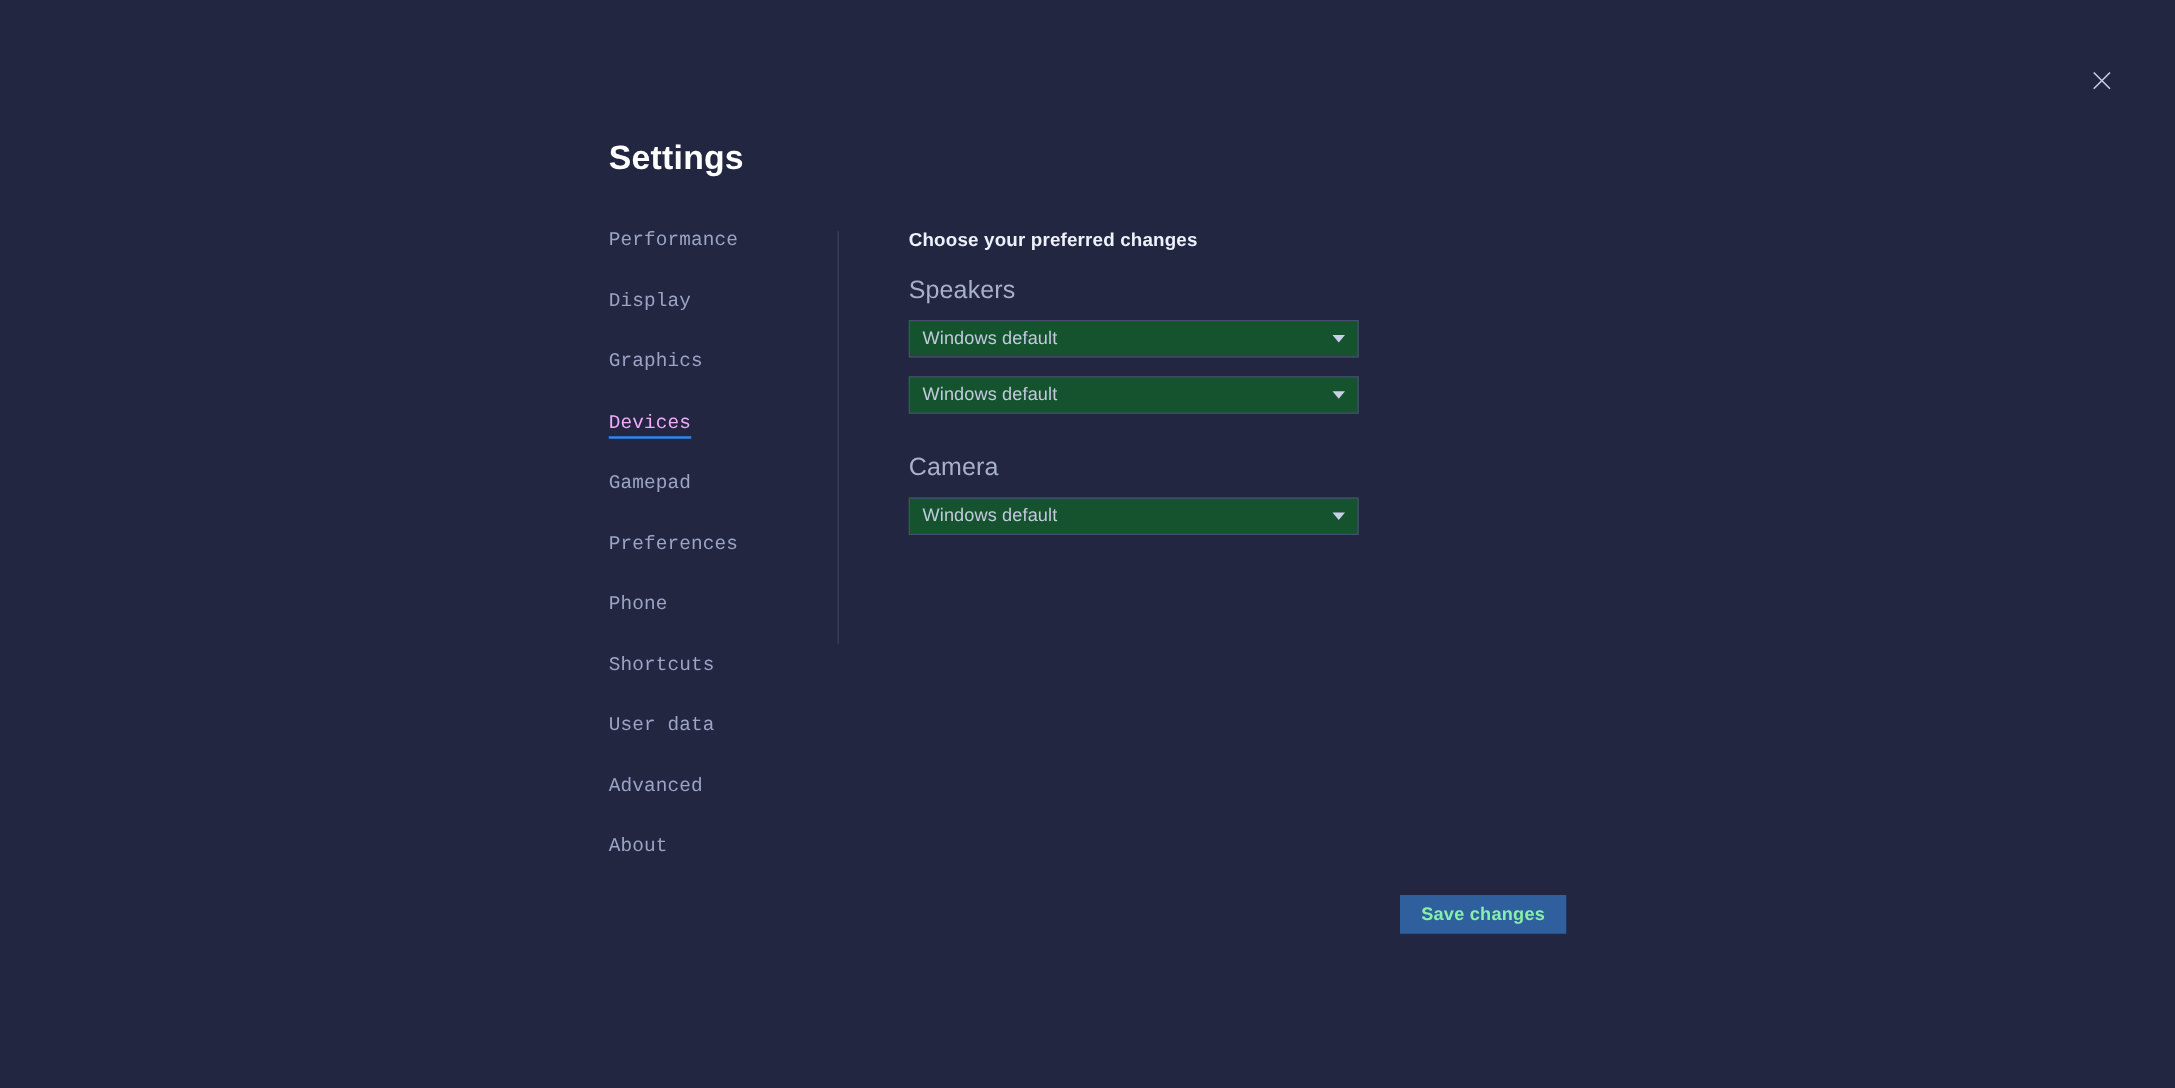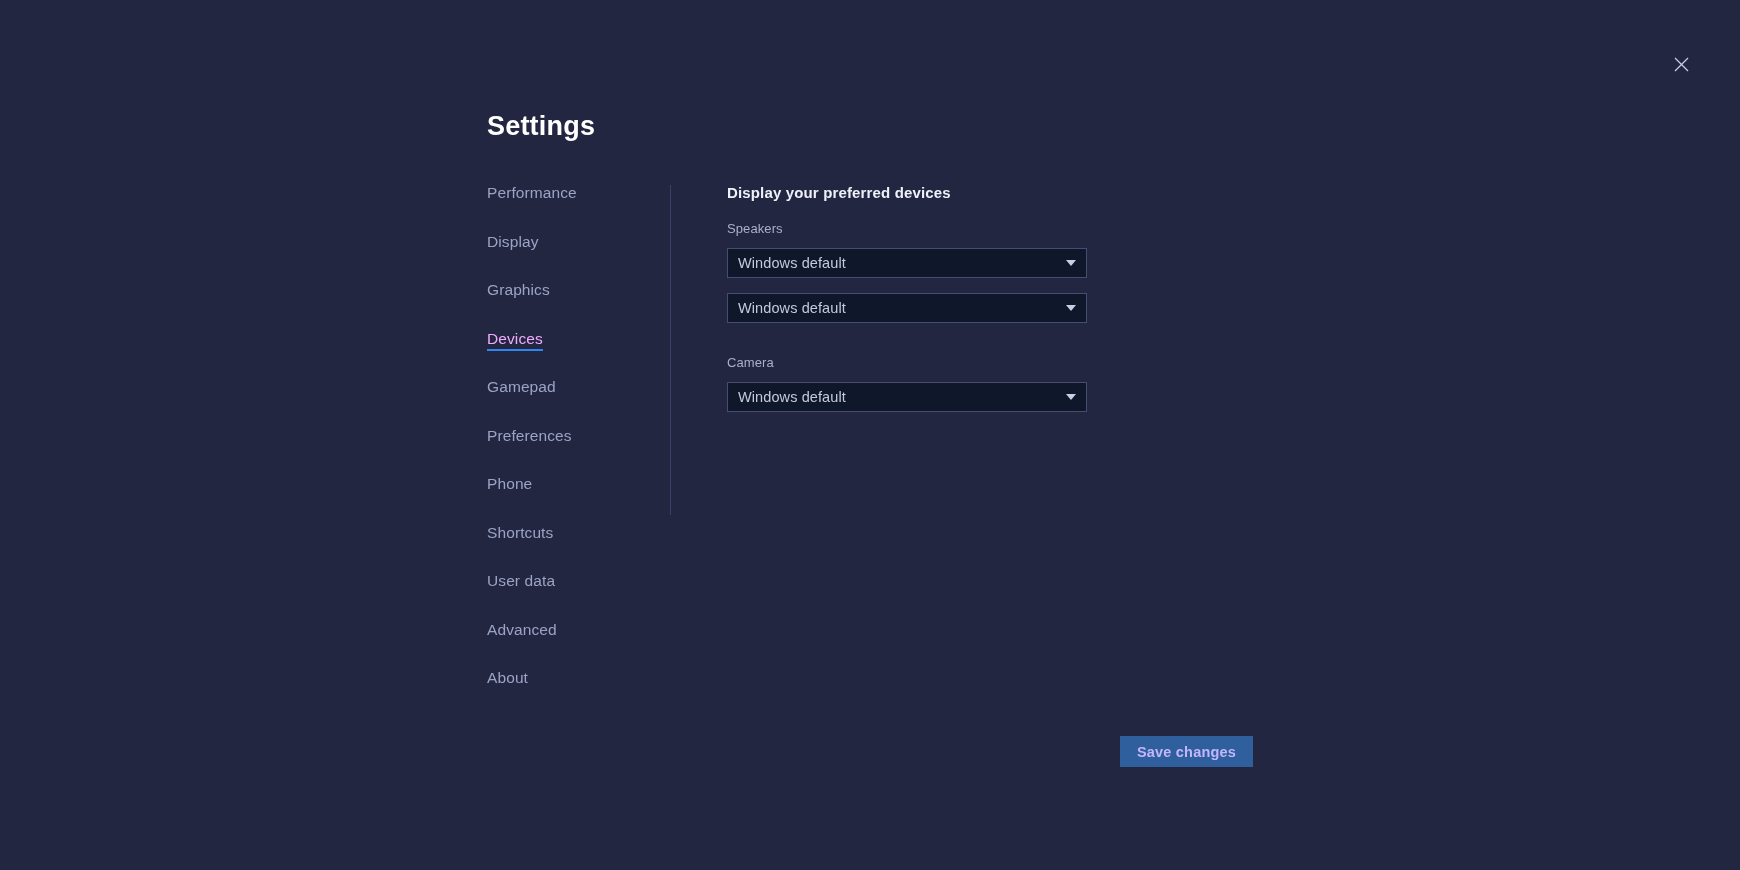--- a/index.html
+++ b/index.html
@@ -53,20 +53,21 @@
   .settings-body {
     display: flex;
     align-items: flex-start;
   }
 
   
   .sidebar {
     width: 183px;
     flex: 0 0 183px;
     padding-top: 3px;
+    font-family: Liberation Mono, monospace;
   }
 
   .nav-item {
     display: block;
     font-size: 15.5px;
     color: #9ba4c4;
     line-height: 1;
     padding: 0 0 3px 0;
     margin-bottom: 28px;
     width: fit-content;
@@ -105,37 +106,37 @@
     margin-bottom: 20px;
     letter-spacing: 0.15px;
     user-select: none;
   }
 
   .field-group { margin-bottom: 15px; }
   .field-group:last-child { margin-bottom: 0; margin-top: 32px; }
 
   .field-label {
     display: block;
-    font-size: 13px;
+    font-size: 20px;
     color: #a8b0cc;
     margin-bottom: 12px;
     letter-spacing: 0.1px;
     user-select: none;
   }
 
   .select-wrap {
     position: relative;
     width: 360px;
     height: 30px;
   }
 
   .select-box {
     width: 100%;
     height: 100%;
-    background: #0f172a;
+    background: #14532d;
     border: 1px solid #474d72;
     color: #c3cade;
     font-family: "Liberation Sans", sans-serif;
     font-size: 14.5px;
     padding: 0 32px 0 10px;
     display: flex;
     align-items: center;
     cursor: pointer;
     letter-spacing: 0.1px;
     user-select: none;
@@ -150,26 +151,26 @@
     border-left: 5.5px solid transparent;
     border-right: 5.5px solid transparent;
     border-top: 6px solid #c9cfe6;
     pointer-events: none;
   }
 
   
   .save-btn {
     position: absolute;
     left: 1120px;
-    top: 736px;
+    top: 716px;
     width: 133px;
     height: 31px;
     background: #2f5f9c;
     border: none;
-    color: #c4b5fd;
+    color: #86efac;
     font-family: "Liberation Sans", sans-serif;
     font-size: 14.5px;
     font-weight: bold;
     letter-spacing: 0.2px;
     cursor: default;
     display: flex;
     align-items: center;
     justify-content: center;
     user-select: none;
   }
@@ -200,21 +201,21 @@
         <a class="nav-item">Phone</a>
         <a class="nav-item">Shortcuts</a>
         <a class="nav-item">User data</a>
         <a class="nav-item">Advanced</a>
         <a class="nav-item">About</a>
       </nav>
 
     <div class="v-divider"></div>
 
     <section class="content">
-      <div class="content-heading">Display your preferred devices</div>
+      <div class="content-heading">Choose your preferred changes</div>
       <div id="device-fields">
           <div class="field-group">
             <label class="field-label">Speakers</label>
             <div class="select-wrap">
               <div class="select-box">Windows default</div>
               <span class="select-arrow"></span>
             </div>
           </div>
           <div class="field-group">
             <div class="select-wrap">

